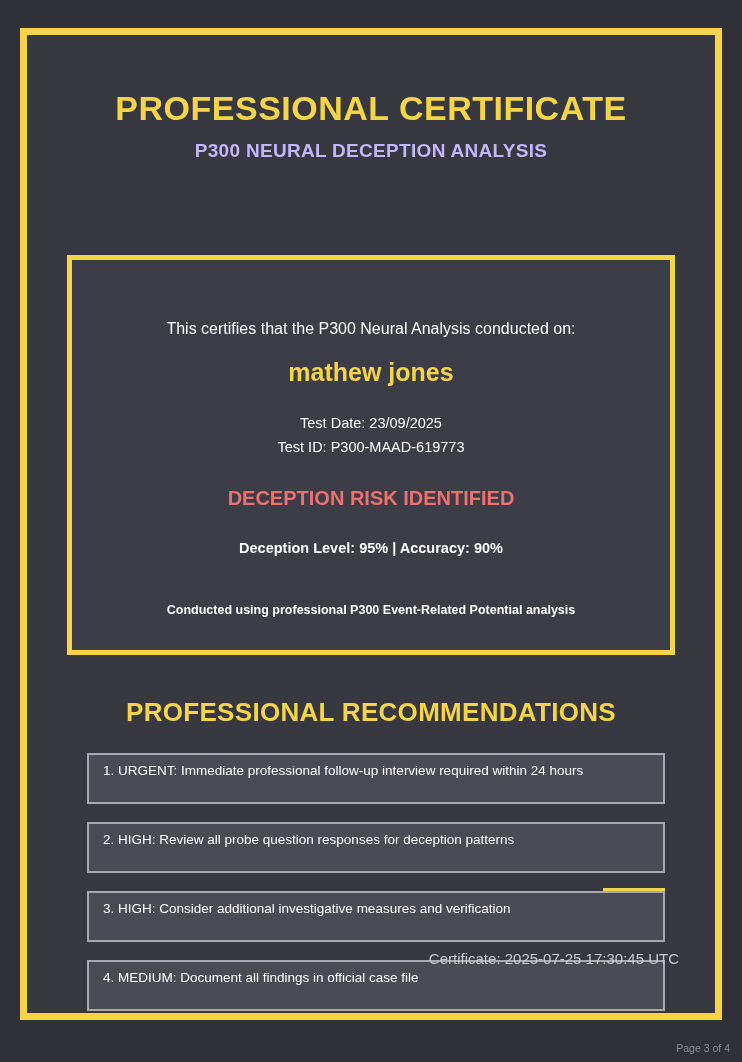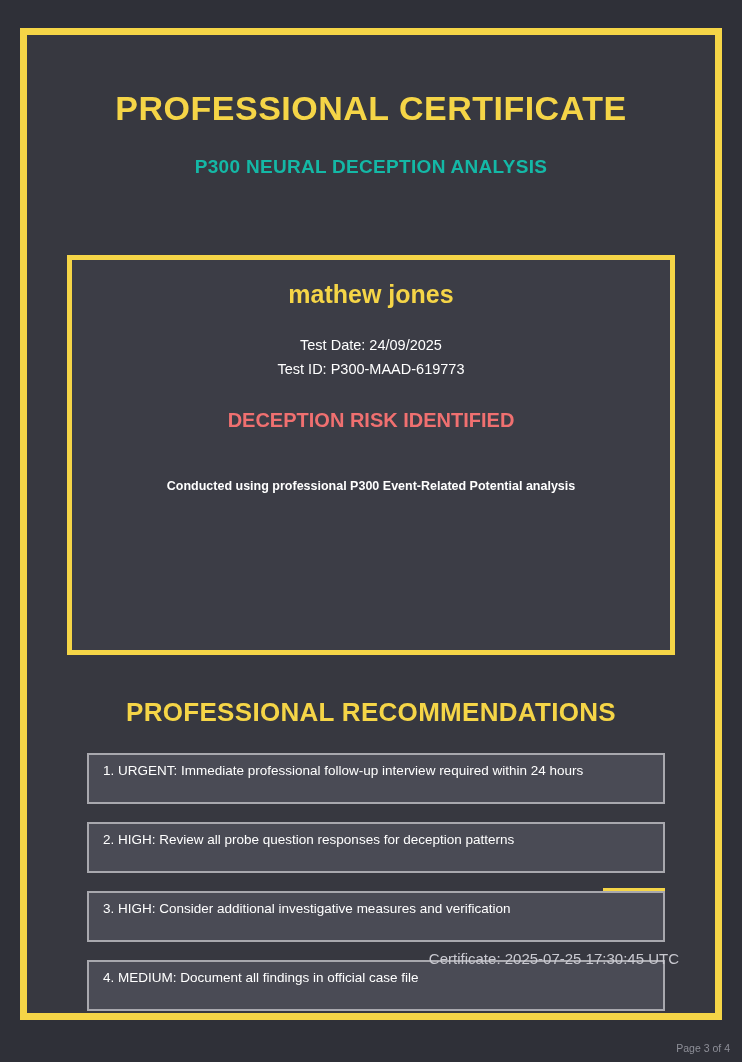--- a/index.html
+++ b/index.html
@@ -45,24 +45,24 @@
   .cert-title {
     text-align: center;
     color: #f5d547;
     font-size: 34px;
     font-weight: bold;
     letter-spacing: 0.5px;
     margin-top: 44px;
   }
   .cert-subtitle {
     text-align: center;
-    color: #14b8a6;
+    color: #c4b5fd;
     font-size: 19px;
     font-weight: bold;
-    margin-top: 28px;
+    margin-top: 12px;
     letter-spacing: 0.3px;
   }
   
   .detail-box {
     position: absolute;
     left: 40px;
     top: 220px;
     width: 608px;
     height: 400px;
     box-sizing: border-box;
@@ -170,24 +170,26 @@
 <body>
 
 <div class="page">
   <div class="cert-frame">
     <div class="cert-inner">
 
       <div class="cert-title">PROFESSIONAL CERTIFICATE</div>
       <div class="cert-subtitle">P300 NEURAL DECEPTION ANALYSIS</div>
 
       <div class="detail-box">
+        <div class="certifies">This certifies that the P300 Neural Analysis conducted on:</div>
         <div class="subject-name">mathew jones</div>
-        <div class="meta-line">Test Date: 24/09/2025</div>
+        <div class="meta-line">Test Date: 23/09/2025</div>
         <div class="meta-line second">Test ID: P300-MAAD-619773</div>
         <div class="risk">DECEPTION RISK IDENTIFIED</div>
+        <div class="levels">Deception Level: 95% | Accuracy: 90%</div>
         <div class="method">Conducted using professional P300 Event-Related Potential analysis</div>
       </div>
 
       <div class="rec-heading">PROFESSIONAL RECOMMENDATIONS</div>
 
       <div class="rec-list">
         <div class="rec-item">1. URGENT: Immediate professional follow-up interview required within 24 hours</div>
         <div class="rec-item">2. HIGH: Review all probe question responses for deception patterns</div>
         <div class="rec-item third">3. HIGH: Consider additional investigative measures and verification</div>
         <div class="rec-item">4. MEDIUM: Document all findings in official case file</div>

